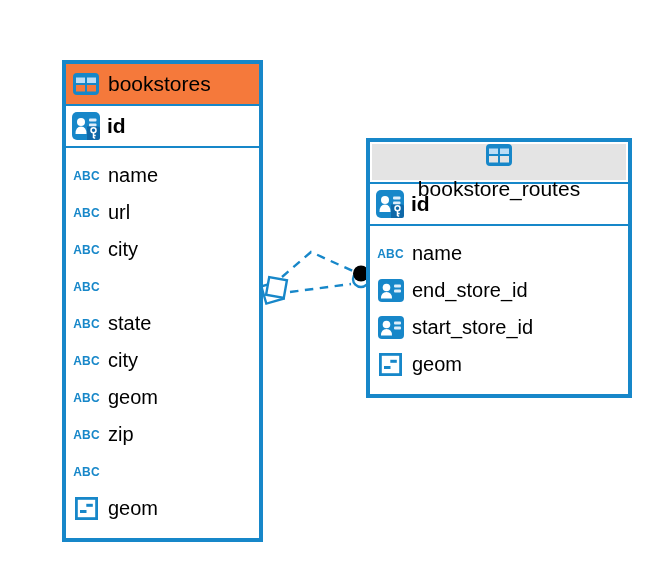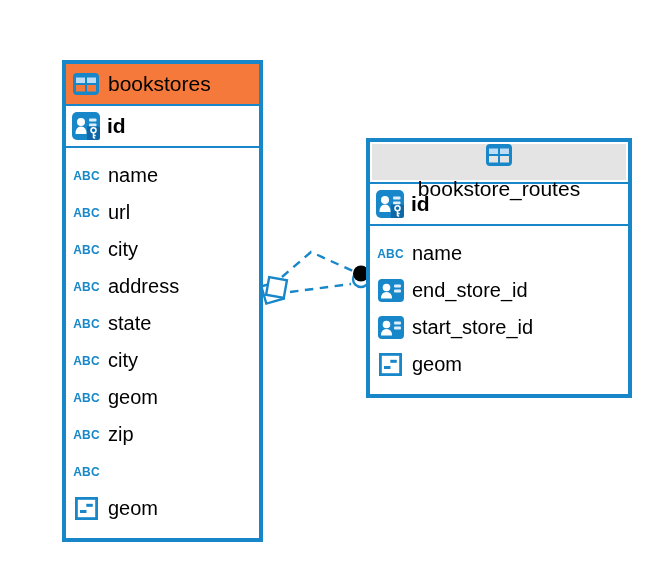--- a/index.html
+++ b/index.html
@@ -126,21 +126,20 @@
       <div class="col-row">
         <span class="icon-slot">
             <span class="abc">ABC</span>
           </span>
         <span>city</span>
       </div>
       <div class="col-row">
         <span class="icon-slot">
             <span class="abc">ABC</span>
           </span>
-        <span>address</span>
       </div>
       <div class="col-row">
         <span class="icon-slot">
             <span class="abc">ABC</span>
           </span>
         <span>state</span>
       </div>
       <div class="col-row">
         <span class="icon-slot">
             <span class="abc">ABC</span>

